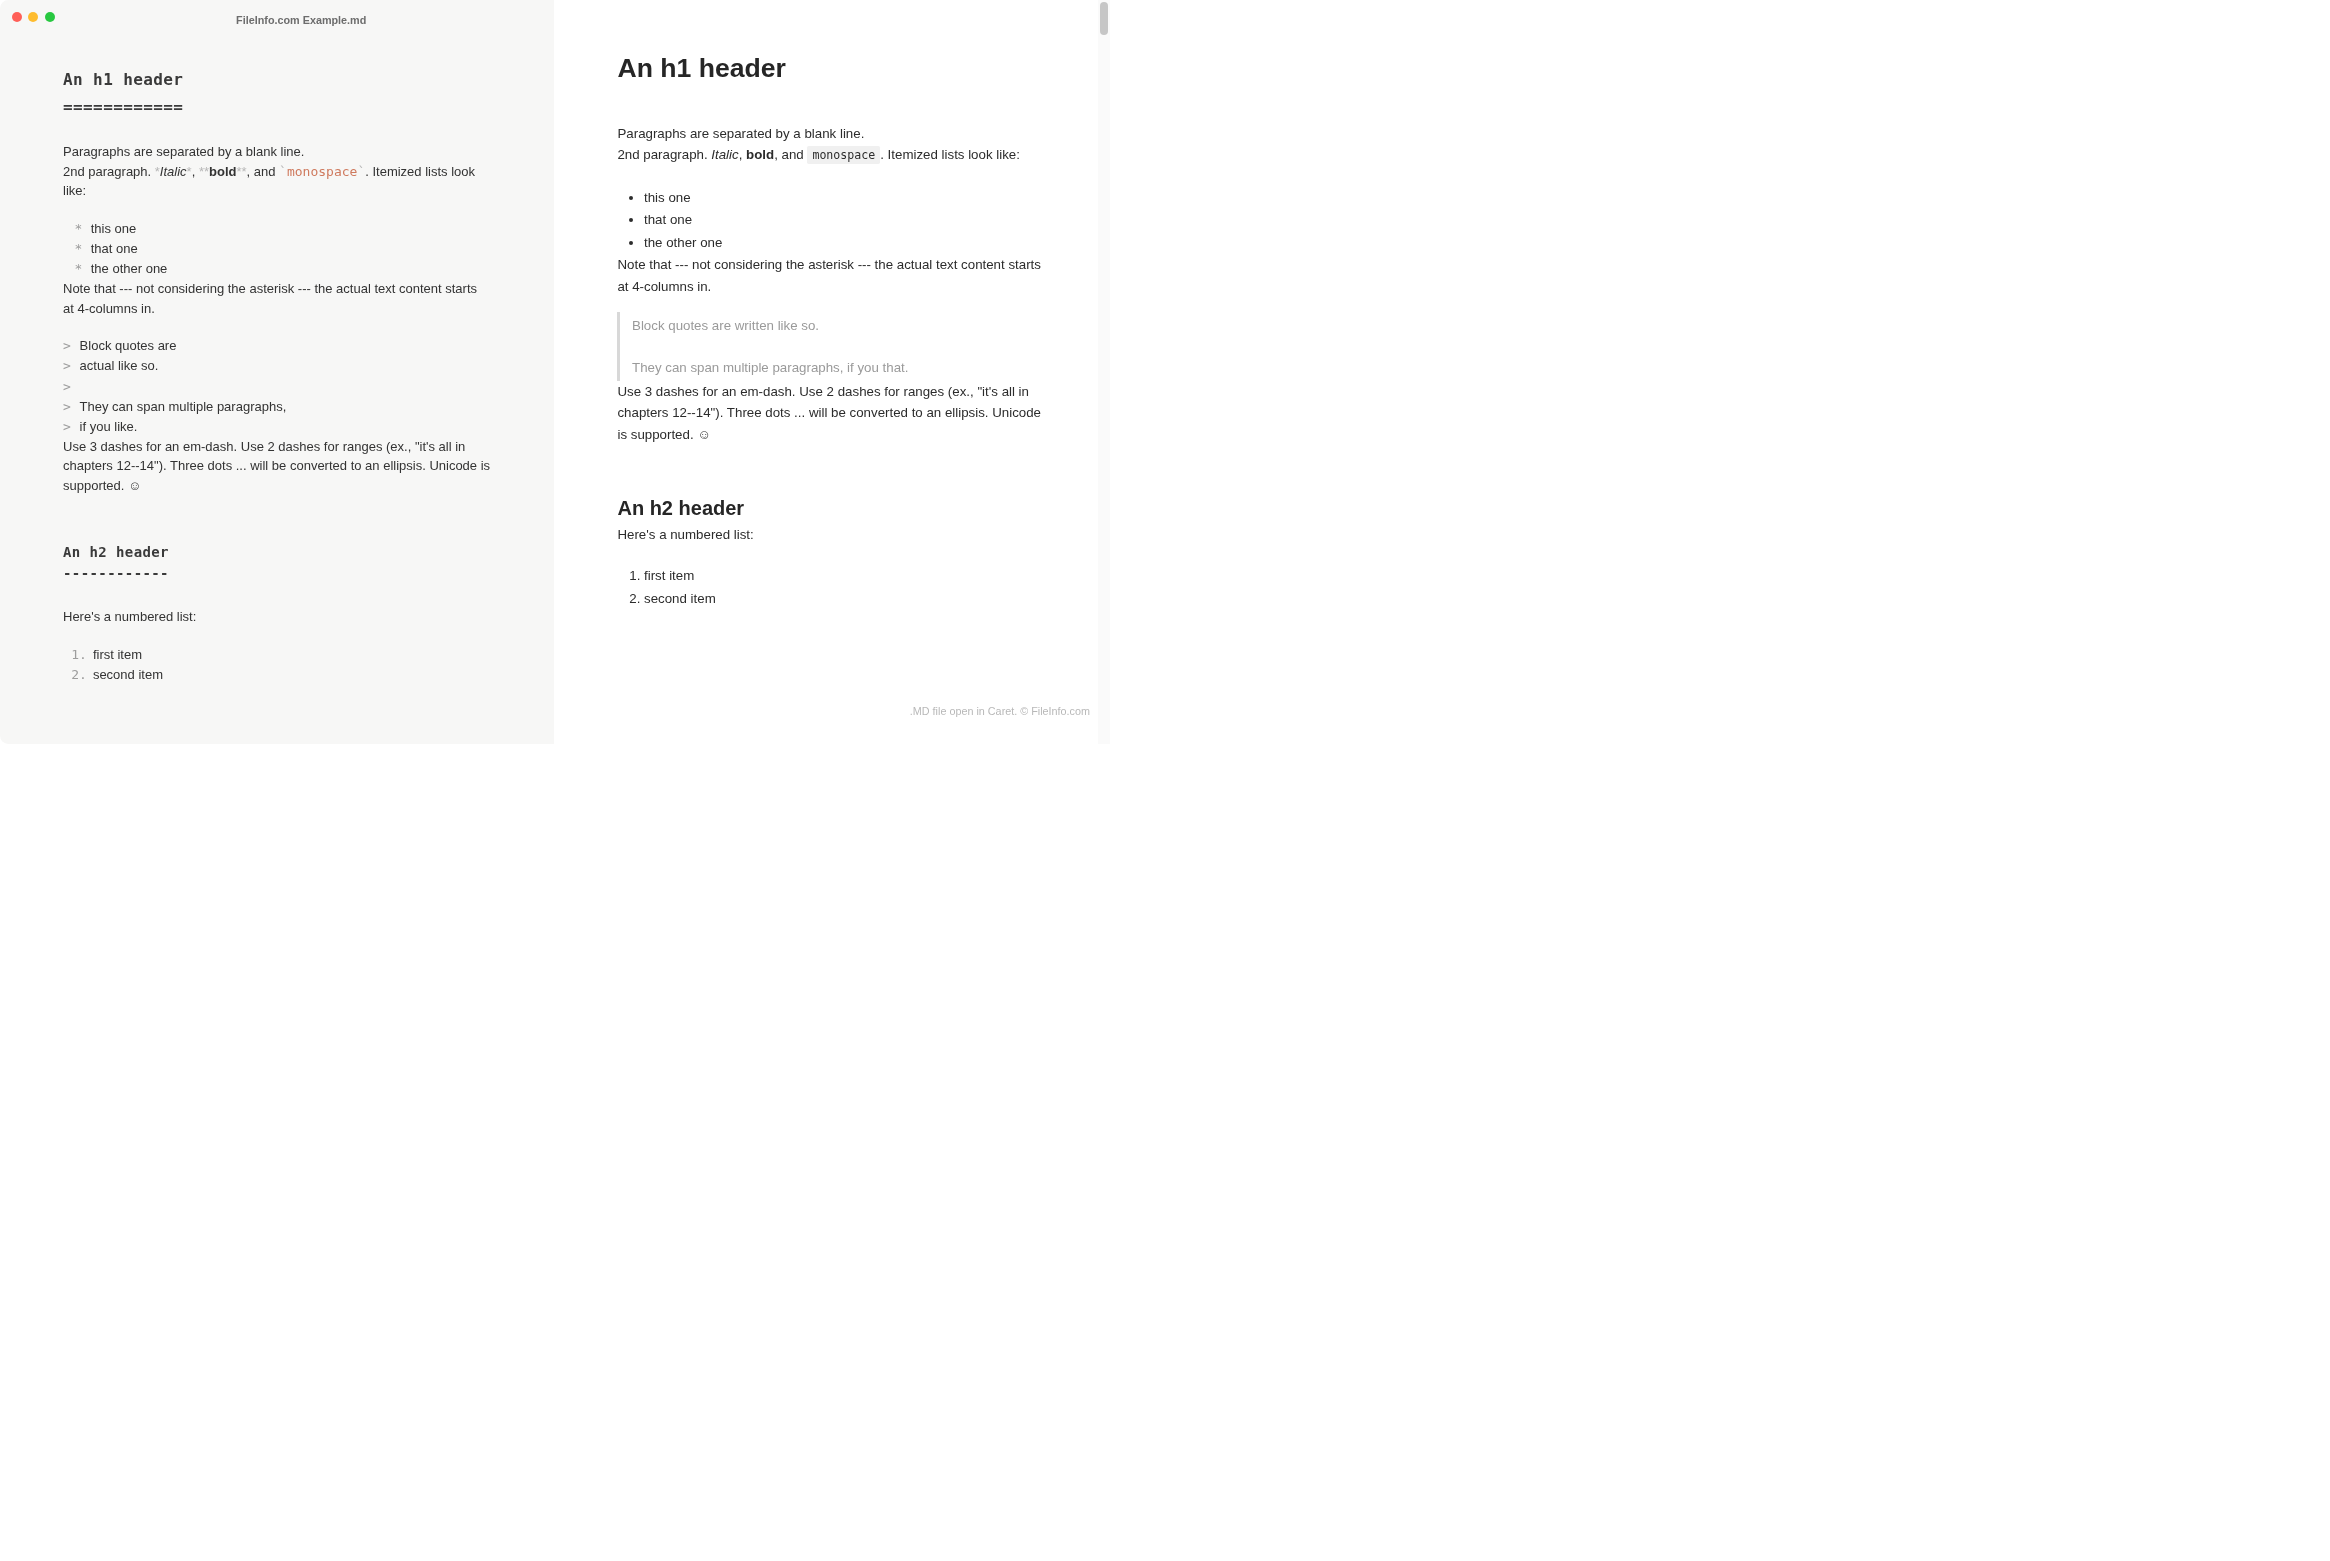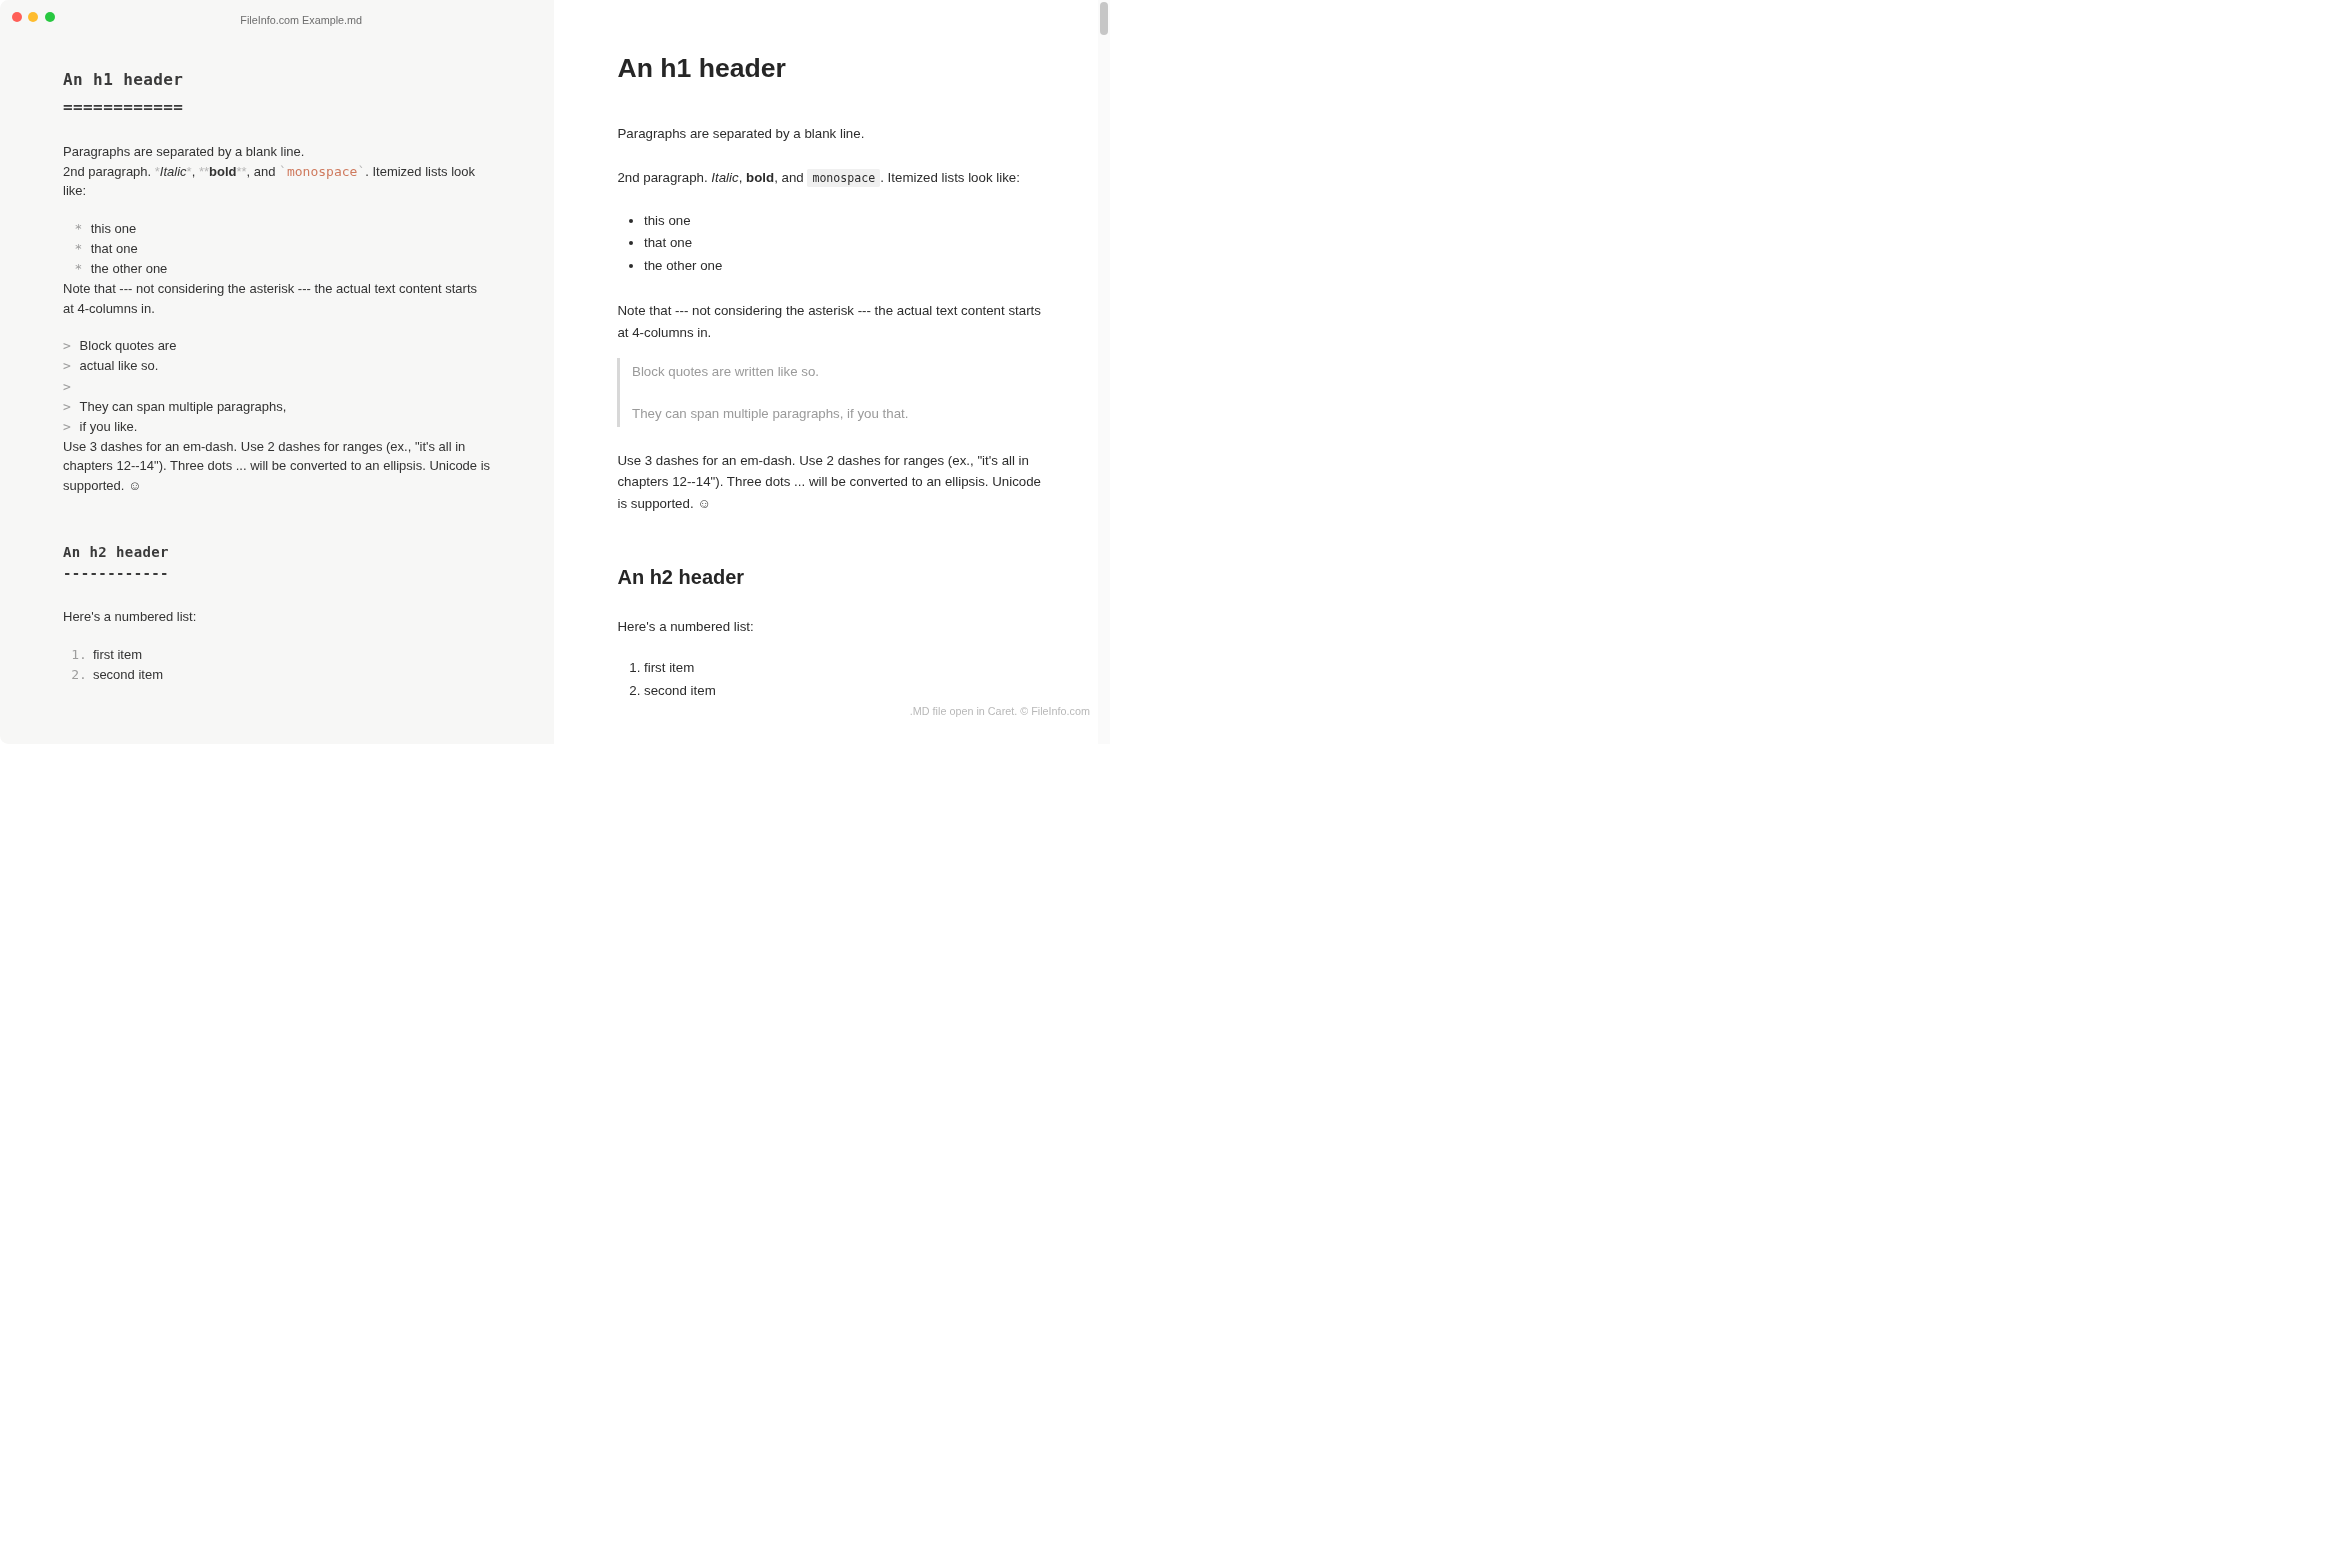--- a/index.html
+++ b/index.html
@@ -43,21 +43,21 @@
   }
   .dot { width: 10px; height: 10px; border-radius: 50%; }
   .dot.red    { background: #ff5f57; }
   .dot.yellow { background: #febc2e; }
   .dot.green  { background: #28c840; }
   .window-title {
     width: 100%;
     text-align: center;
     font-size: 10.8px;
     color: #6d6d6d;
-    font-weight: 400;
+    font-weight: 700;
     margin-top: 5px;
     padding-left: 48px;
   }
   .editor {
     padding: 33px 63px 0 63px;
     font-size: 13px;
     color: #333;
     line-height: 1.5;
   }
   .mono { font-family: "SF Mono", ui-monospace, Menlo, Consolas, monospace; }
@@ -115,21 +115,21 @@
     color: #2c2c2c;
     line-height: 1.6;
     overflow: hidden;
   }
   .r-h1 {
     font-size: 26.6px;
     font-weight: 700;
     color: #262626;
     margin-bottom: 33px;
   }
-  .r-para { margin-top: 23px; }
+  .r-para { }
   .r-code {
     background: #f0f0f0;
     font-family: "SF Mono", ui-monospace, Menlo, monospace;
     font-size: 11.6px;
     padding: 1.7px 5px;
     border-radius: 1.7px;
   }
   .r-ul { margin-top: 21.6px; padding-left: 26.6px; }
   .r-ul li { line-height: 1.7; }
   .r-blockquote {

